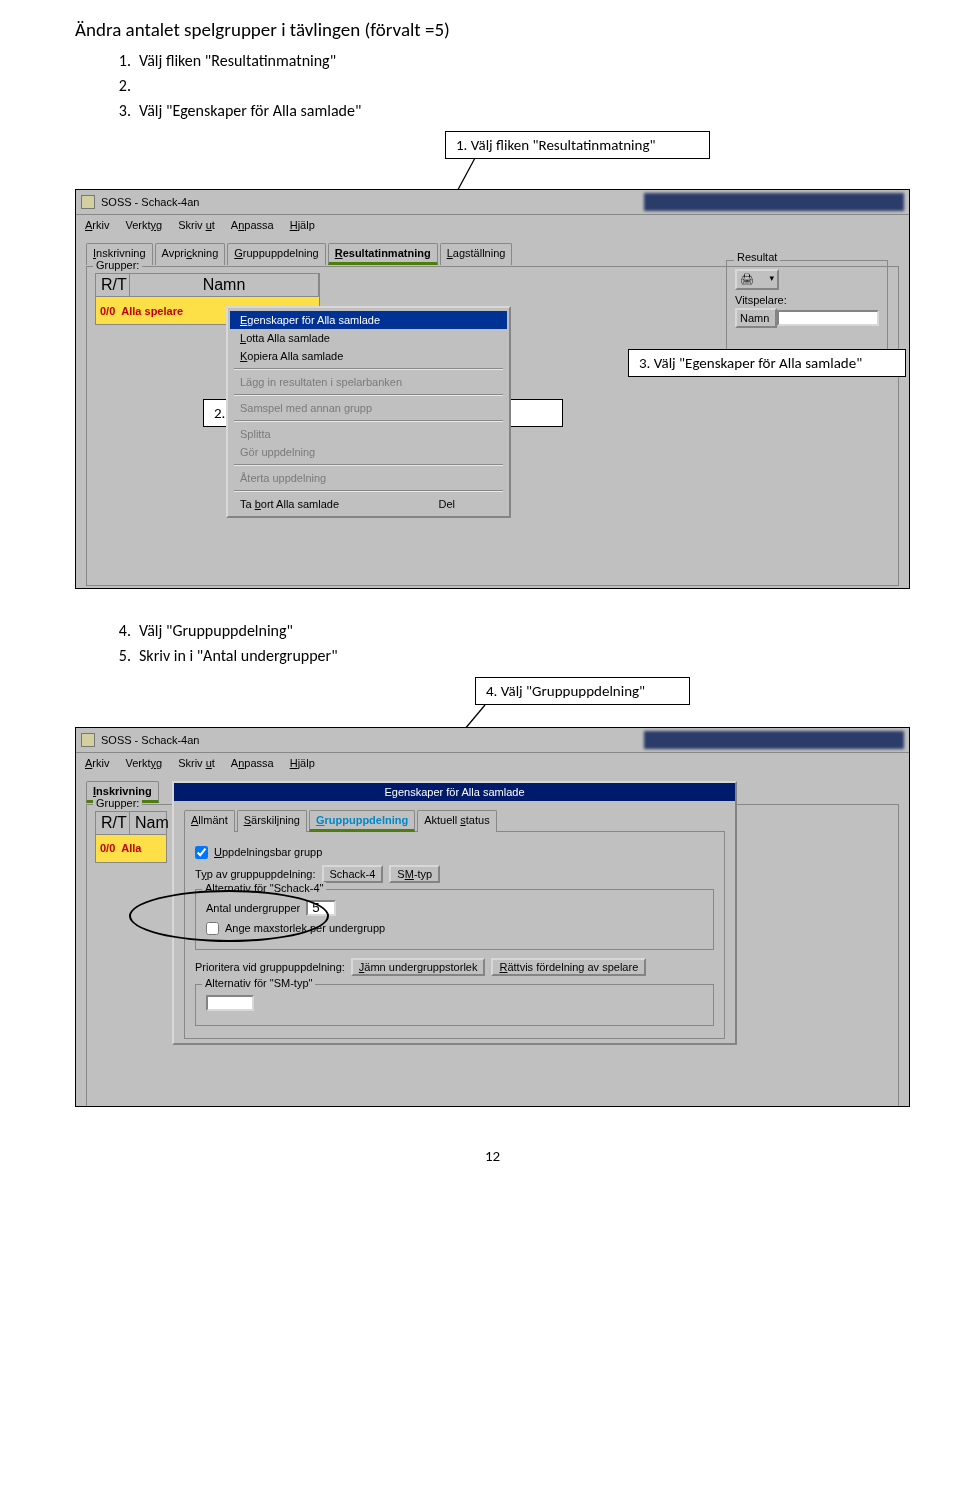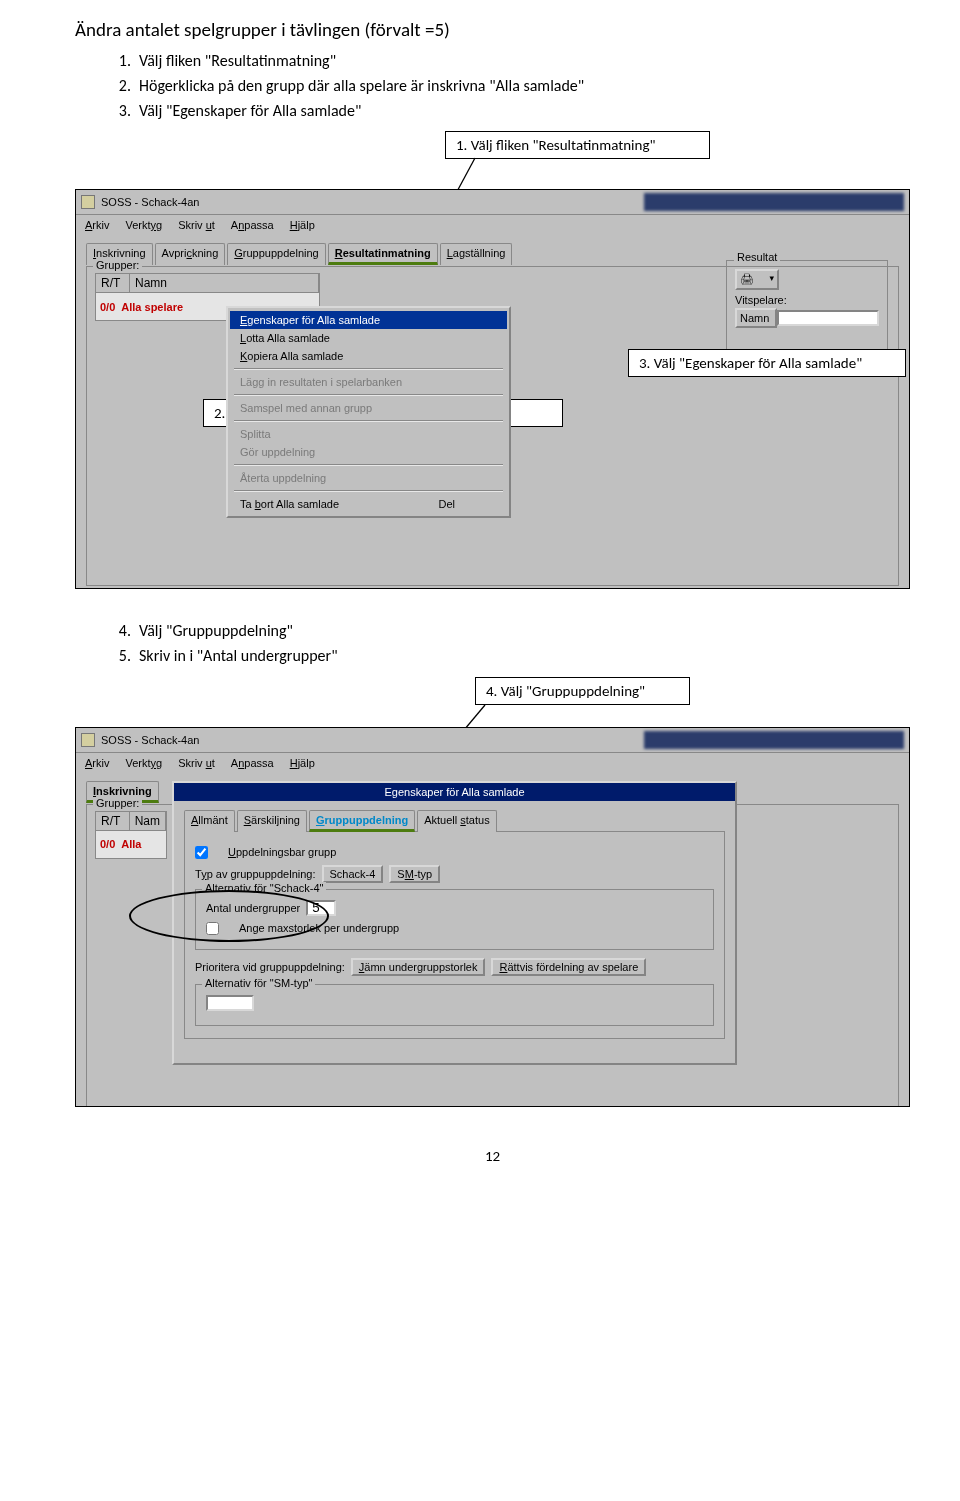--- a/index.html
+++ b/index.html
@@ -111,32 +111,33 @@
   
   .list-head {
     display: flex;
     background: #c0c0c0;
     border: 1px solid #888;
     border-bottom: none;
   }
   .list-head .col {
     border-right: 1px solid #888;
     padding: 2px 5px;
-    font-size: 12px;
+    font-size: 16px;
+    text-align: center;
   }
   .rt-w { width: 34px; }
   .name-w { flex: 1; }
   .list-body {
     border: 1px solid #888;
     background: #fff;
     min-height: 20px;
     padding: 0;
   }
   .row-sel {
-    background: #e5e5e5;
+    background: #fde047;
     color: #0000a0;
     padding: 4px 4px;
     height: 27px;
     display: flex;
     align-items: center;
     gap: 6px;
     font-weight: bold;
   }
   .ctx-menu {
     position: absolute;
@@ -173,21 +174,21 @@
     float: right;
     font-size: 9px;
   }
   
   .dlg-titlebar {
     background: #001b6b;
     color: #fff;
     padding: 3px 7px;
     font-size: 11px;
   }
-  .cb { display: flex; gap: 20px; margin: 4px 0; }
+  .cb { display: flex; gap: 6px; margin: 4px 0; }
   .cb input { margin: 0; }
   .inline-row { display: flex; align-items: center; gap: 6px; flex-wrap: wrap; }
   .win-btn {
     background: #c0c0c0;
     border: 2px outset #d8d8d8;
     padding: 1px 6px;
     font-size: 11px;
   }
   
   .svg-overlay {
@@ -214,21 +215,20 @@
 <div class="page">
   <div class="title">Ändra antalet spelgrupper i tävlingen (förvalt =5)</div>
 
   <div class="numlist">
     <div class="num-row">
         <span class="num-n">1.</span>
         <span>Välj fliken "Resultatinmatning"</span>
       </div>
     <div class="num-row">
         <span class="num-n">2.</span>
-        <span>Högerklicka på den grupp där alla spelare är inskrivna "Alla samlade"</span>
       </div>
     <div class="num-row">
         <span class="num-n">3.</span>
         <span>Välj "Egenskaper för Alla samlade"</span>
       </div>
   </div>
 
   <div class="shot-wrap" style="height:460px;">
 
     <div class="callout" style="left:370px; top:0; width:265px;"><span>1.   Välj fliken "Resultatinmatning"</span></div>
@@ -362,21 +362,21 @@
           <div class="list-body">
             <div class="row-sel">
               <span style="color:#c00000;">0/0</span>
               <span style="color:#c00000;">Alla</span>
             </div>
           </div>
         </div>
 
         <div style="position:absolute; left:85px; top:-24px; width:565px; background:#c0c0c0; border:2px outset #d8d8d8;">
           <div class="dlg-titlebar" style="text-align:center;">Egenskaper för Alla samlade</div>
-          <div style="padding:8px 10px 24px 10px;">
+          <div style="padding:8px 10px 4px 10px;">
             <div class="tabrow" style="padding:0 0 0 0;">
               <div class="tab"><span class="underline">A</span>llmänt</div>
               <div class="tab"><span class="underline">S</span>ärskiljning</div>
               <div class="tab active" style="color:#0088c8;"><span class="underline">G</span>ruppuppdelning</div>
               <div class="tab">Aktuell <span class="underline">s</span>tatus</div>
             </div>
             <div style="border:1px solid #888; border-top:1px solid #888; padding:10px 10px 12px 10px;">
               <label class="cb">
                 <input type="checkbox" checked="" style="">
                 <span><span class="underline">U</span>ppdelningsbar grupp</span>

